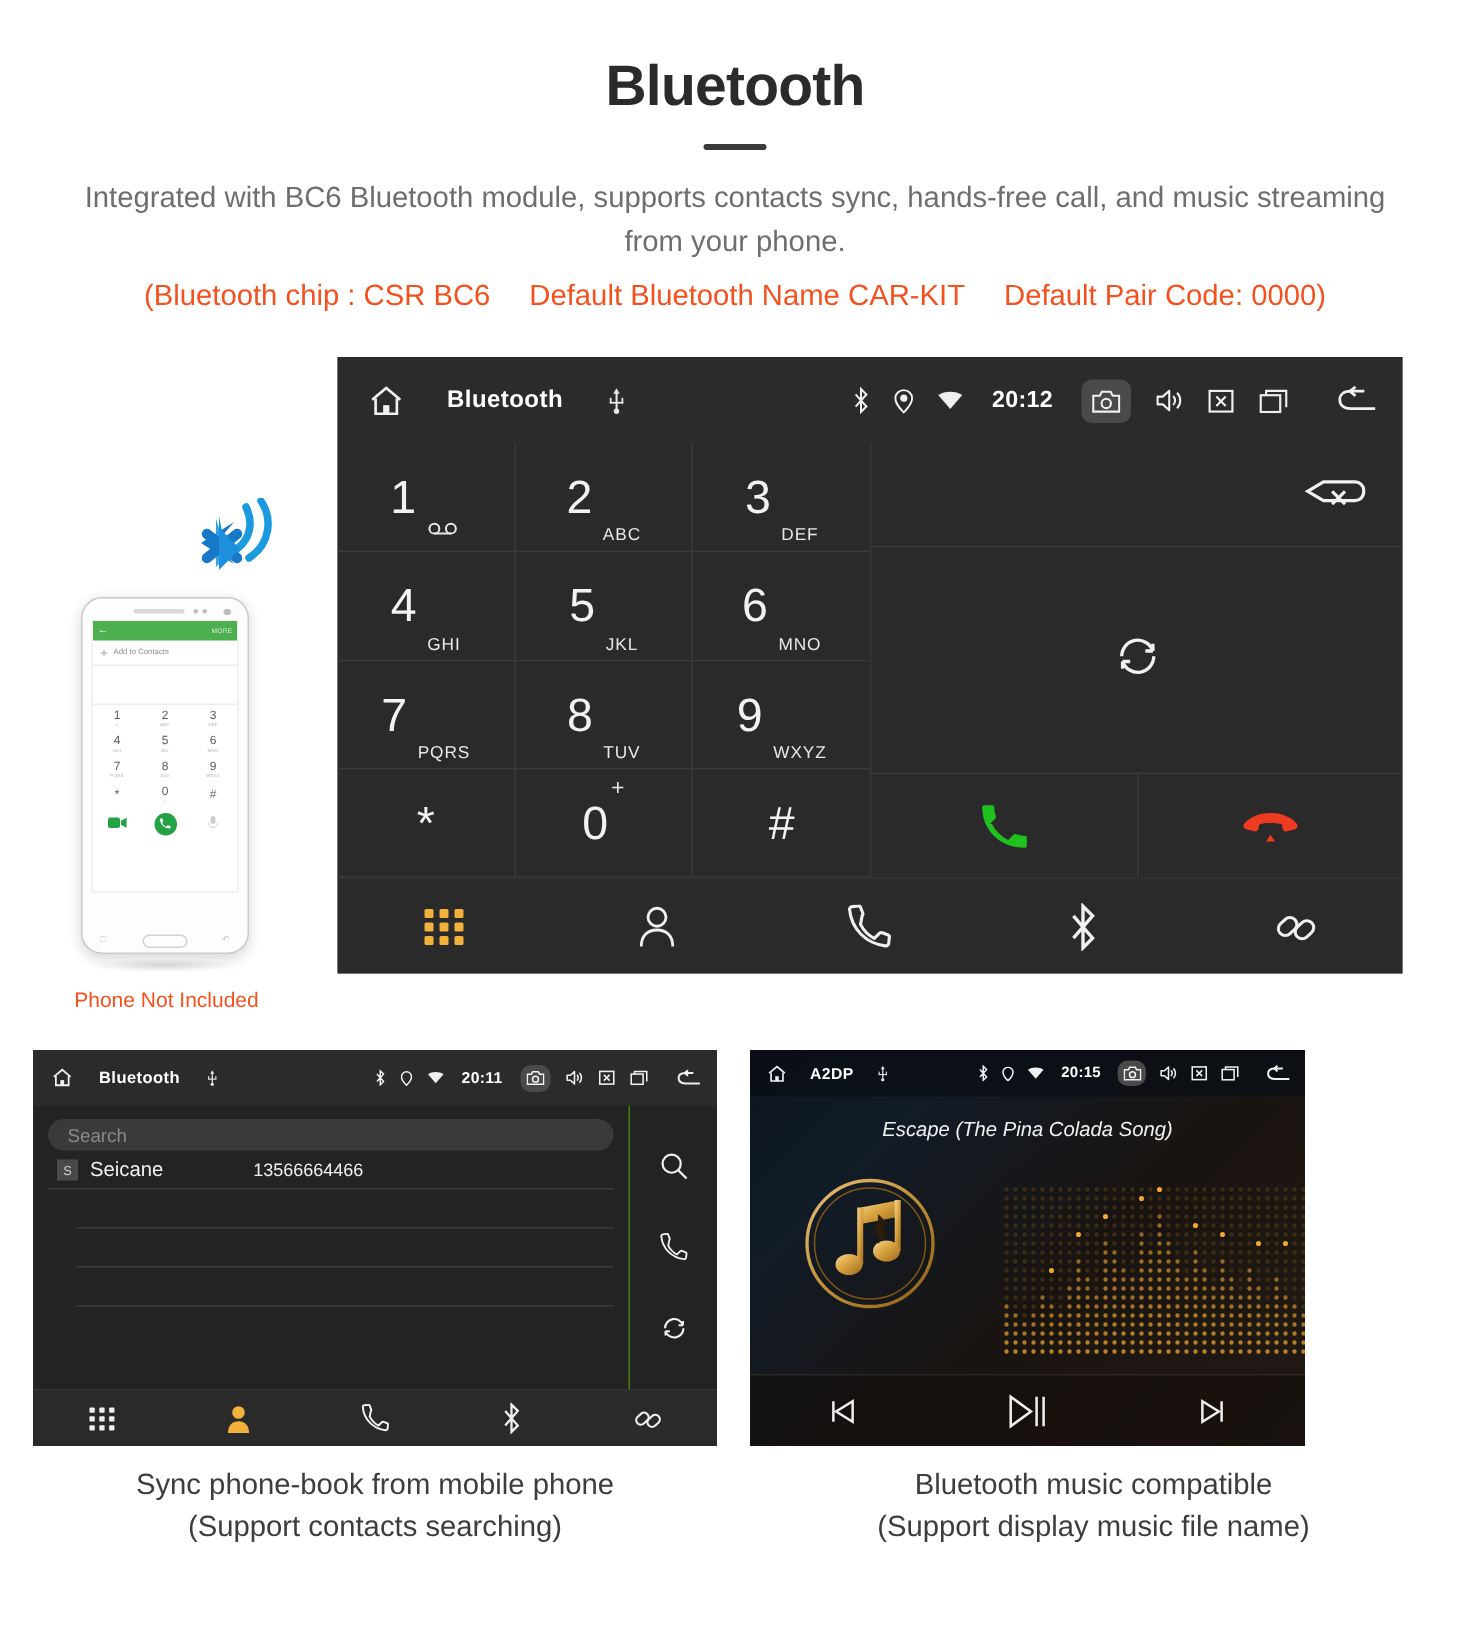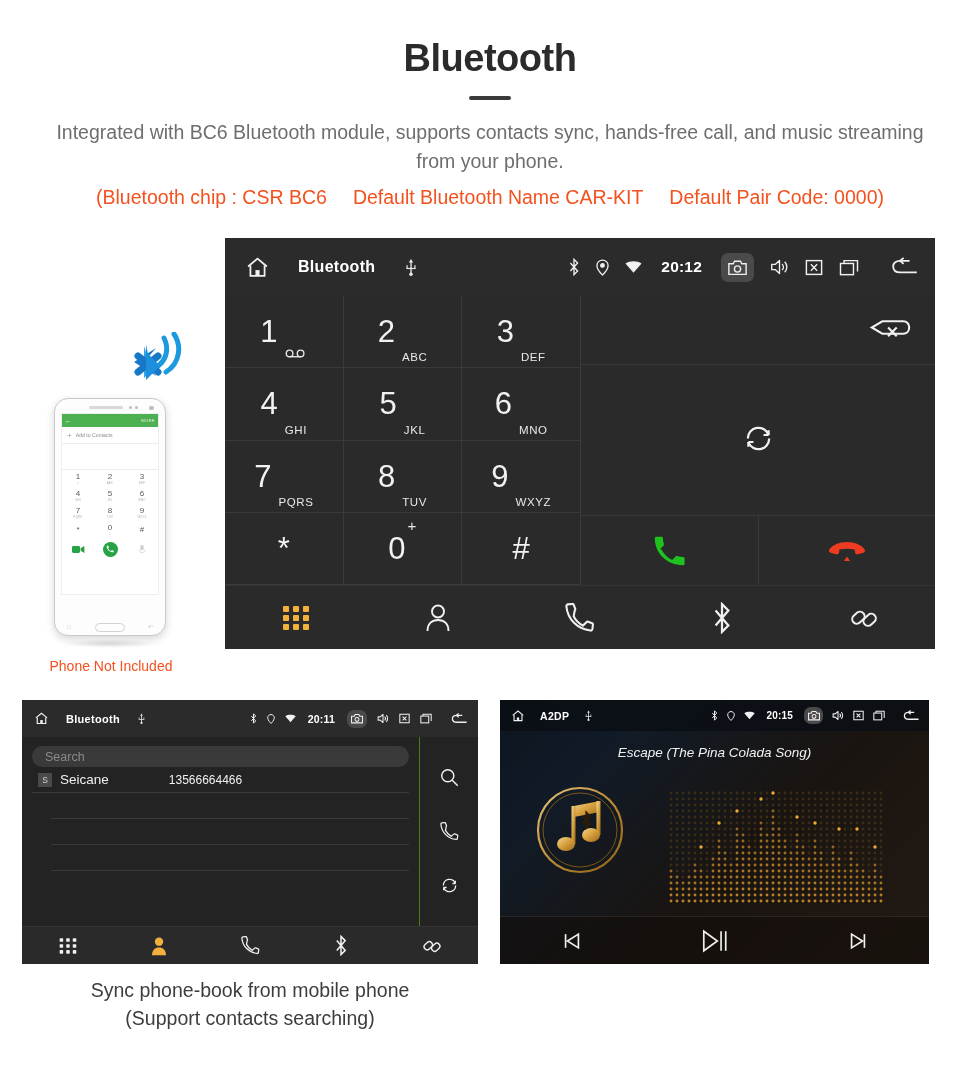--- a/index.html
+++ b/index.html
@@ -163,21 +163,21 @@
     font-size: 8.5px; display:flex; align-items:center; justify-content:center;
     margin-right: 8px;
   }
   .pb-name { color: #f0f0f0; font-size: 13.5px; }
   .pb-num { color: #f0f0f0; font-size: 12px; margin-left: 60px; }
   .pb-side { width: 58px; display:flex; flex-direction:column; align-items:center; justify-content:space-around; padding: 14px 0; }
   .pb-side-btn { cursor:pointer; display:flex; align-items:center; justify-content:center; }
   .pb .navbar { height: 38px; }
 
   
-  .mu-wrap { position: absolute; left: 500px; top: 700px; width: 429px; height: 264px; }
+  .mu-wrap { position: absolute; left: 500px; top: 700px; width: 370px; height: 264px; }
   .mu { width:100%; height:100%; display:flex; flex-direction:column;
         background: linear-gradient(135deg, #0c1520 0%, #111b27 22%, #1a1410 58%, #221a14 100%); }
   .mu .statusbar { height: 31px; padding: 0 9px 0 11px; font-size: 10.5px; background: rgba(10,14,20,.85); }
   .mu .sb-left { gap: 15px; }
   .mu .sb-right { gap: 9px; }
   .mu .sb-time { font-size: 10px; margin: 0 2px; }
   .mu .cam-hl { padding: 3px 3.5px; }
   .mu-body { flex: 1; position: relative; display:flex; align-items:center; }
   .mu-title {
     position: absolute; top: 14px; left: 0; width: 100%;
@@ -1506,14 +1506,18 @@
         </div>
         <div class="mu-btn">
           <svg width="22" height="22" viewBox="0 0 24 24" fill="none" stroke="#f0f0f0" stroke-width="1.8">
             <path d="M5 4.5 L17 12 L5 19.5 Z"></path>
               <path d="M19 4.5 V19.5"></path>
           </svg>
         </div>
       </div>
     </div>
   </div>
+  <div class="cap-br">
+    <div>Bluetooth music compatible</div>
+    <div>(Support display music file name)</div>
+  </div>
 
 </div>
 
 </body></html>

